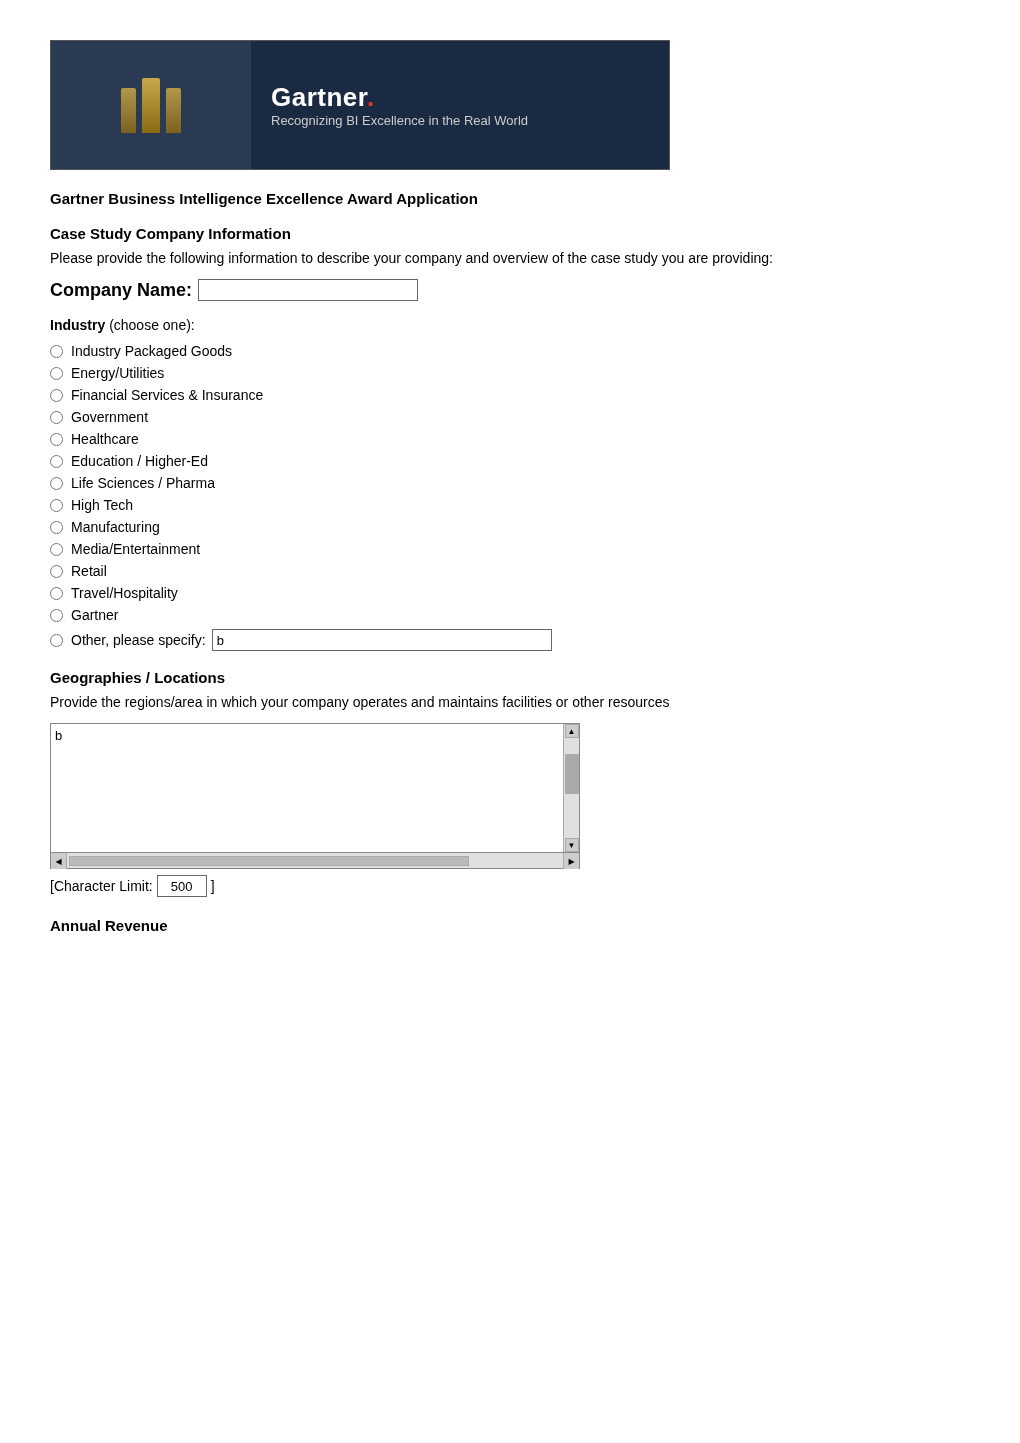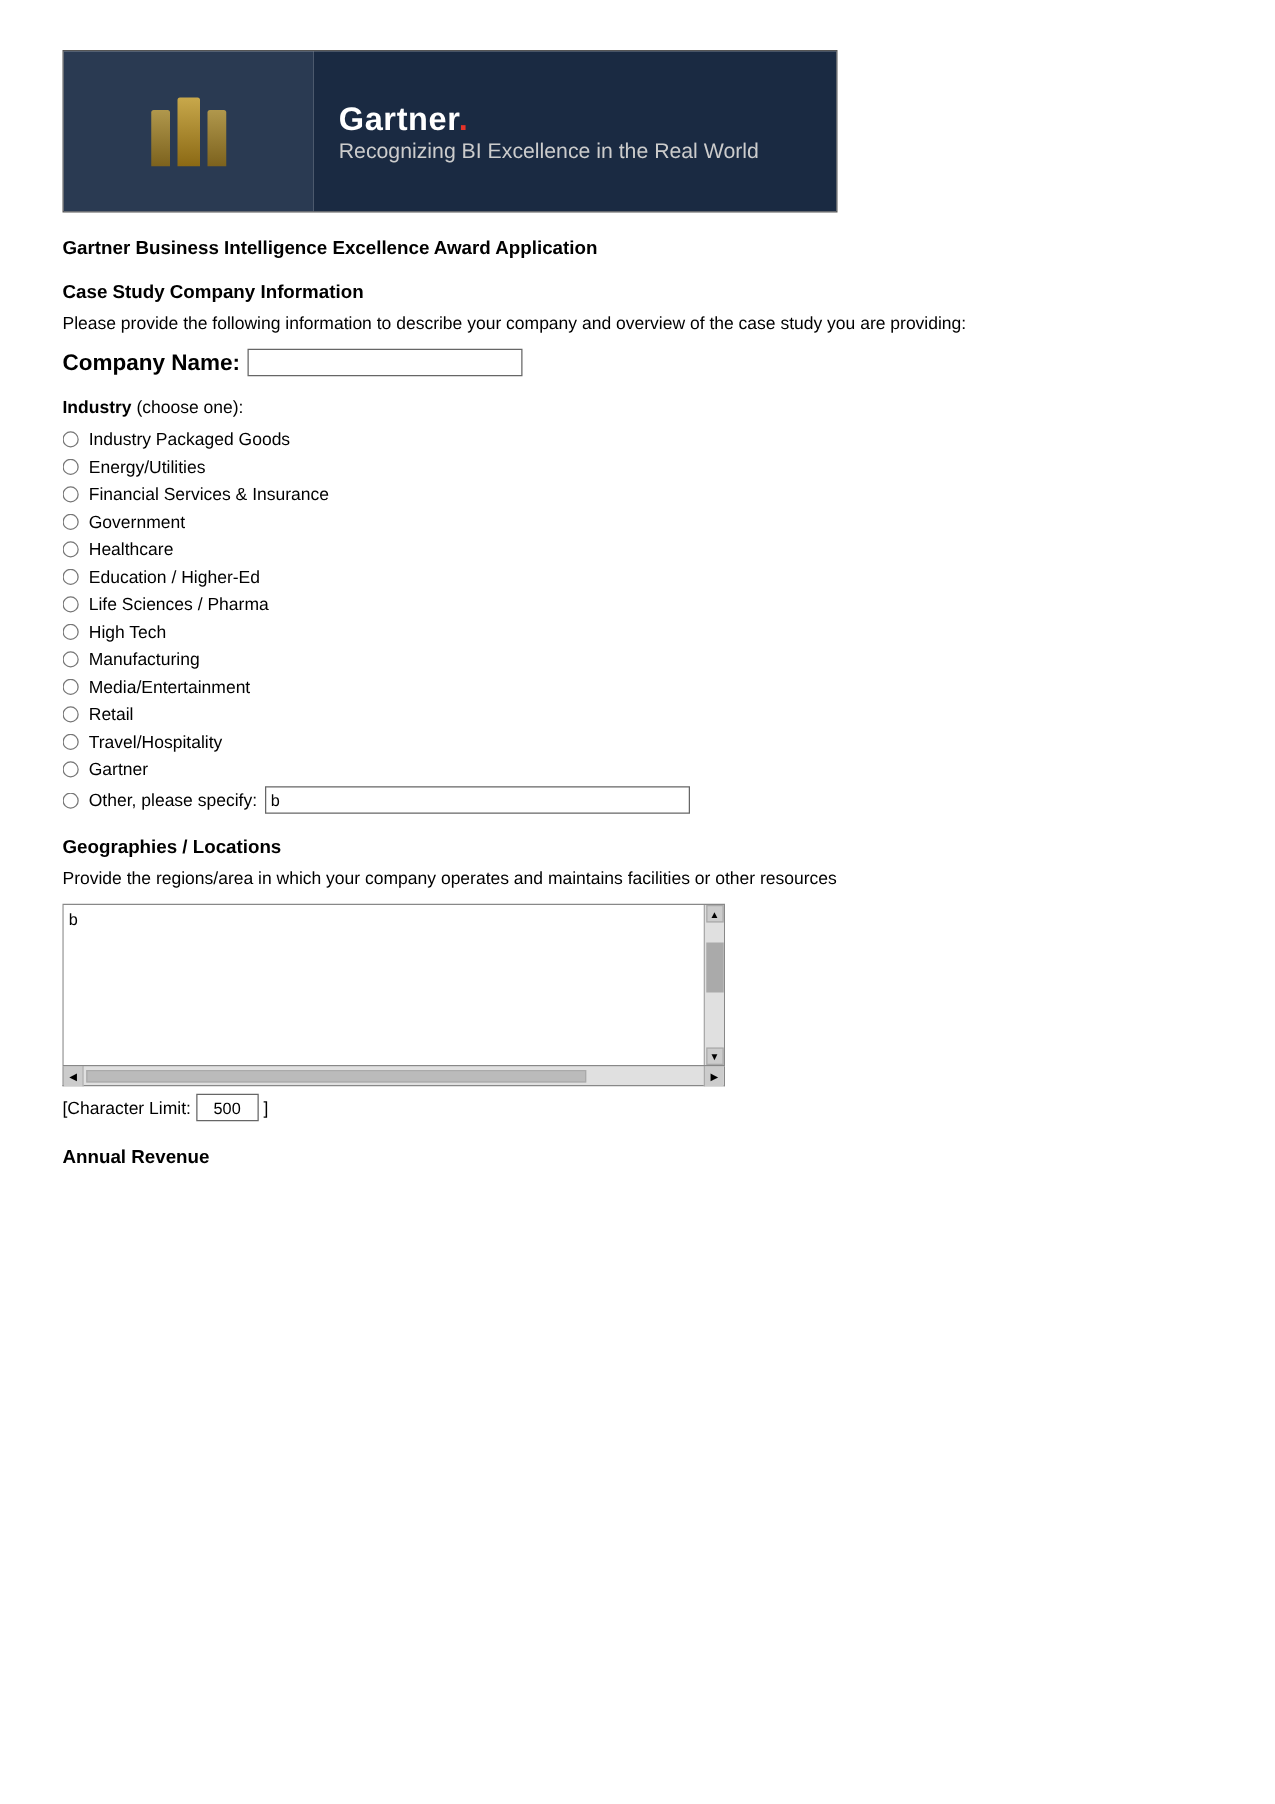--- a/index.html
+++ b/index.html
@@ -64,21 +64,21 @@
     .gartner-title .dot {
       color: #e63329;
     }
     .bi-excellence {
       font-size: 22px;
       font-weight: bold;
       color: #fff;
       margin: 2px 0 6px 0;
     }
     .tagline {
-      font-size: 17px;
+      font-size: 13px;
       color: #ccc;
       font-style: normal;
     }
 
     
     .page-title {
       font-size: 15px;
       font-weight: bold;
       margin-bottom: 18px;
     }

